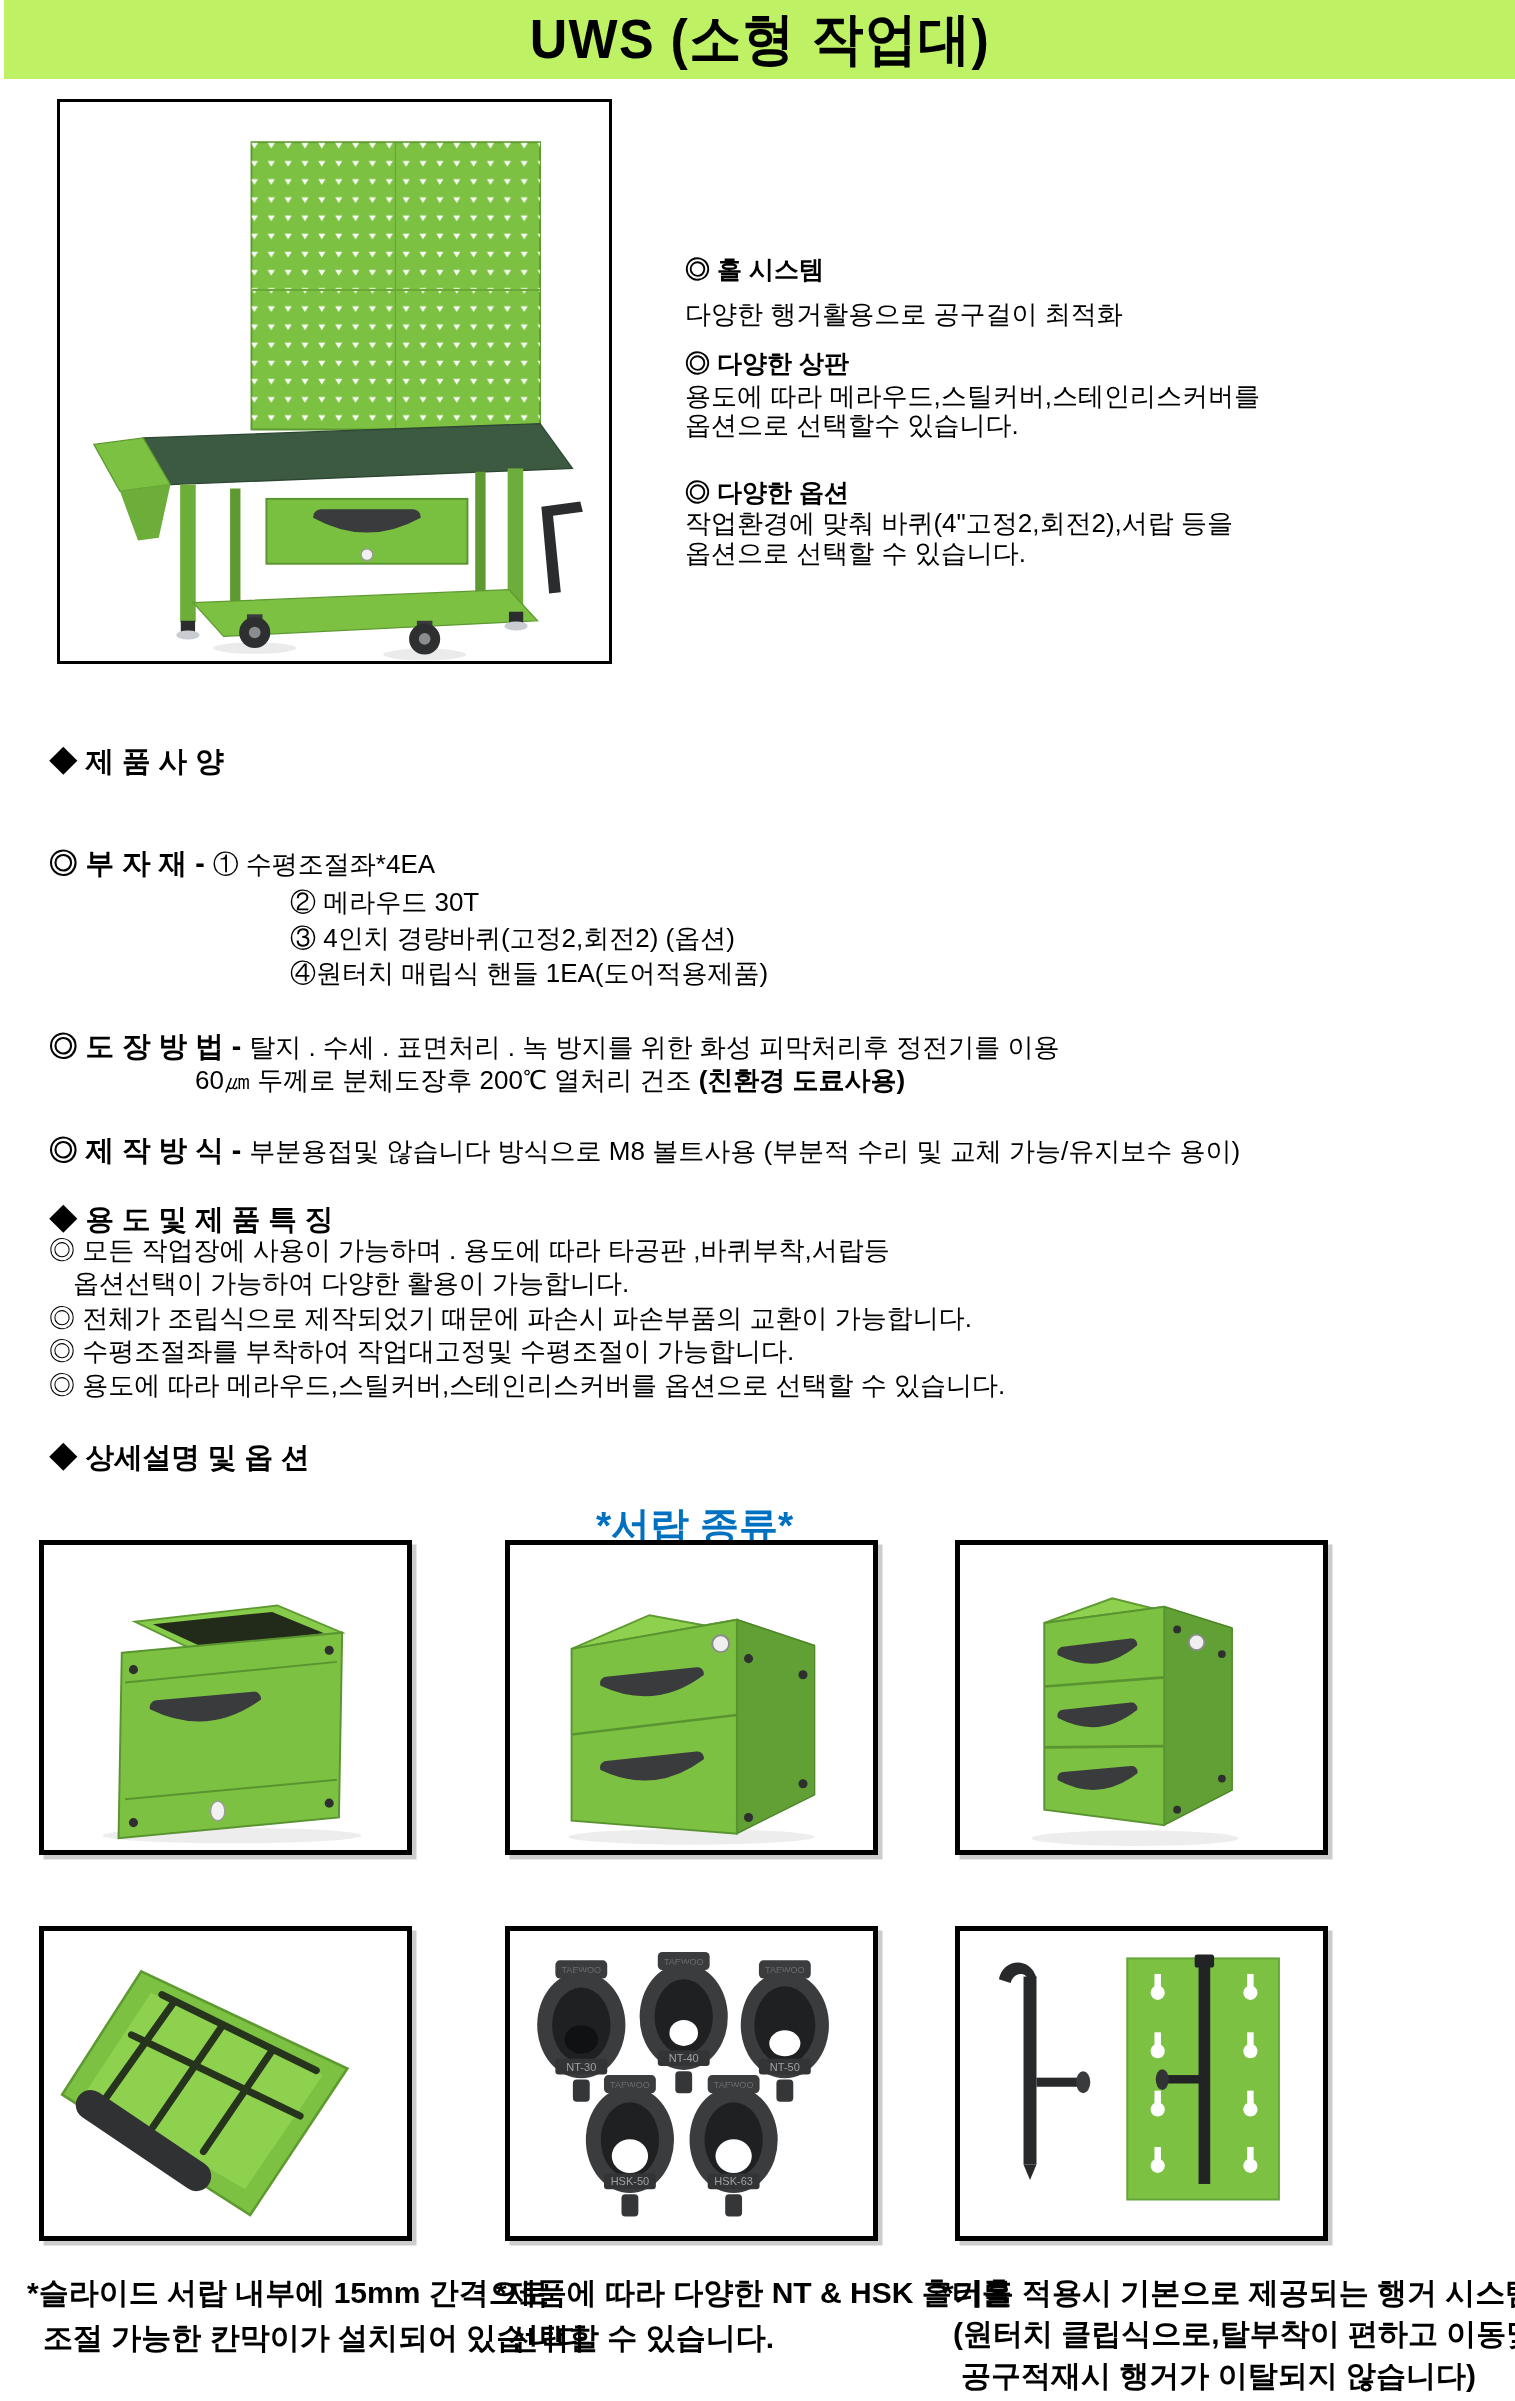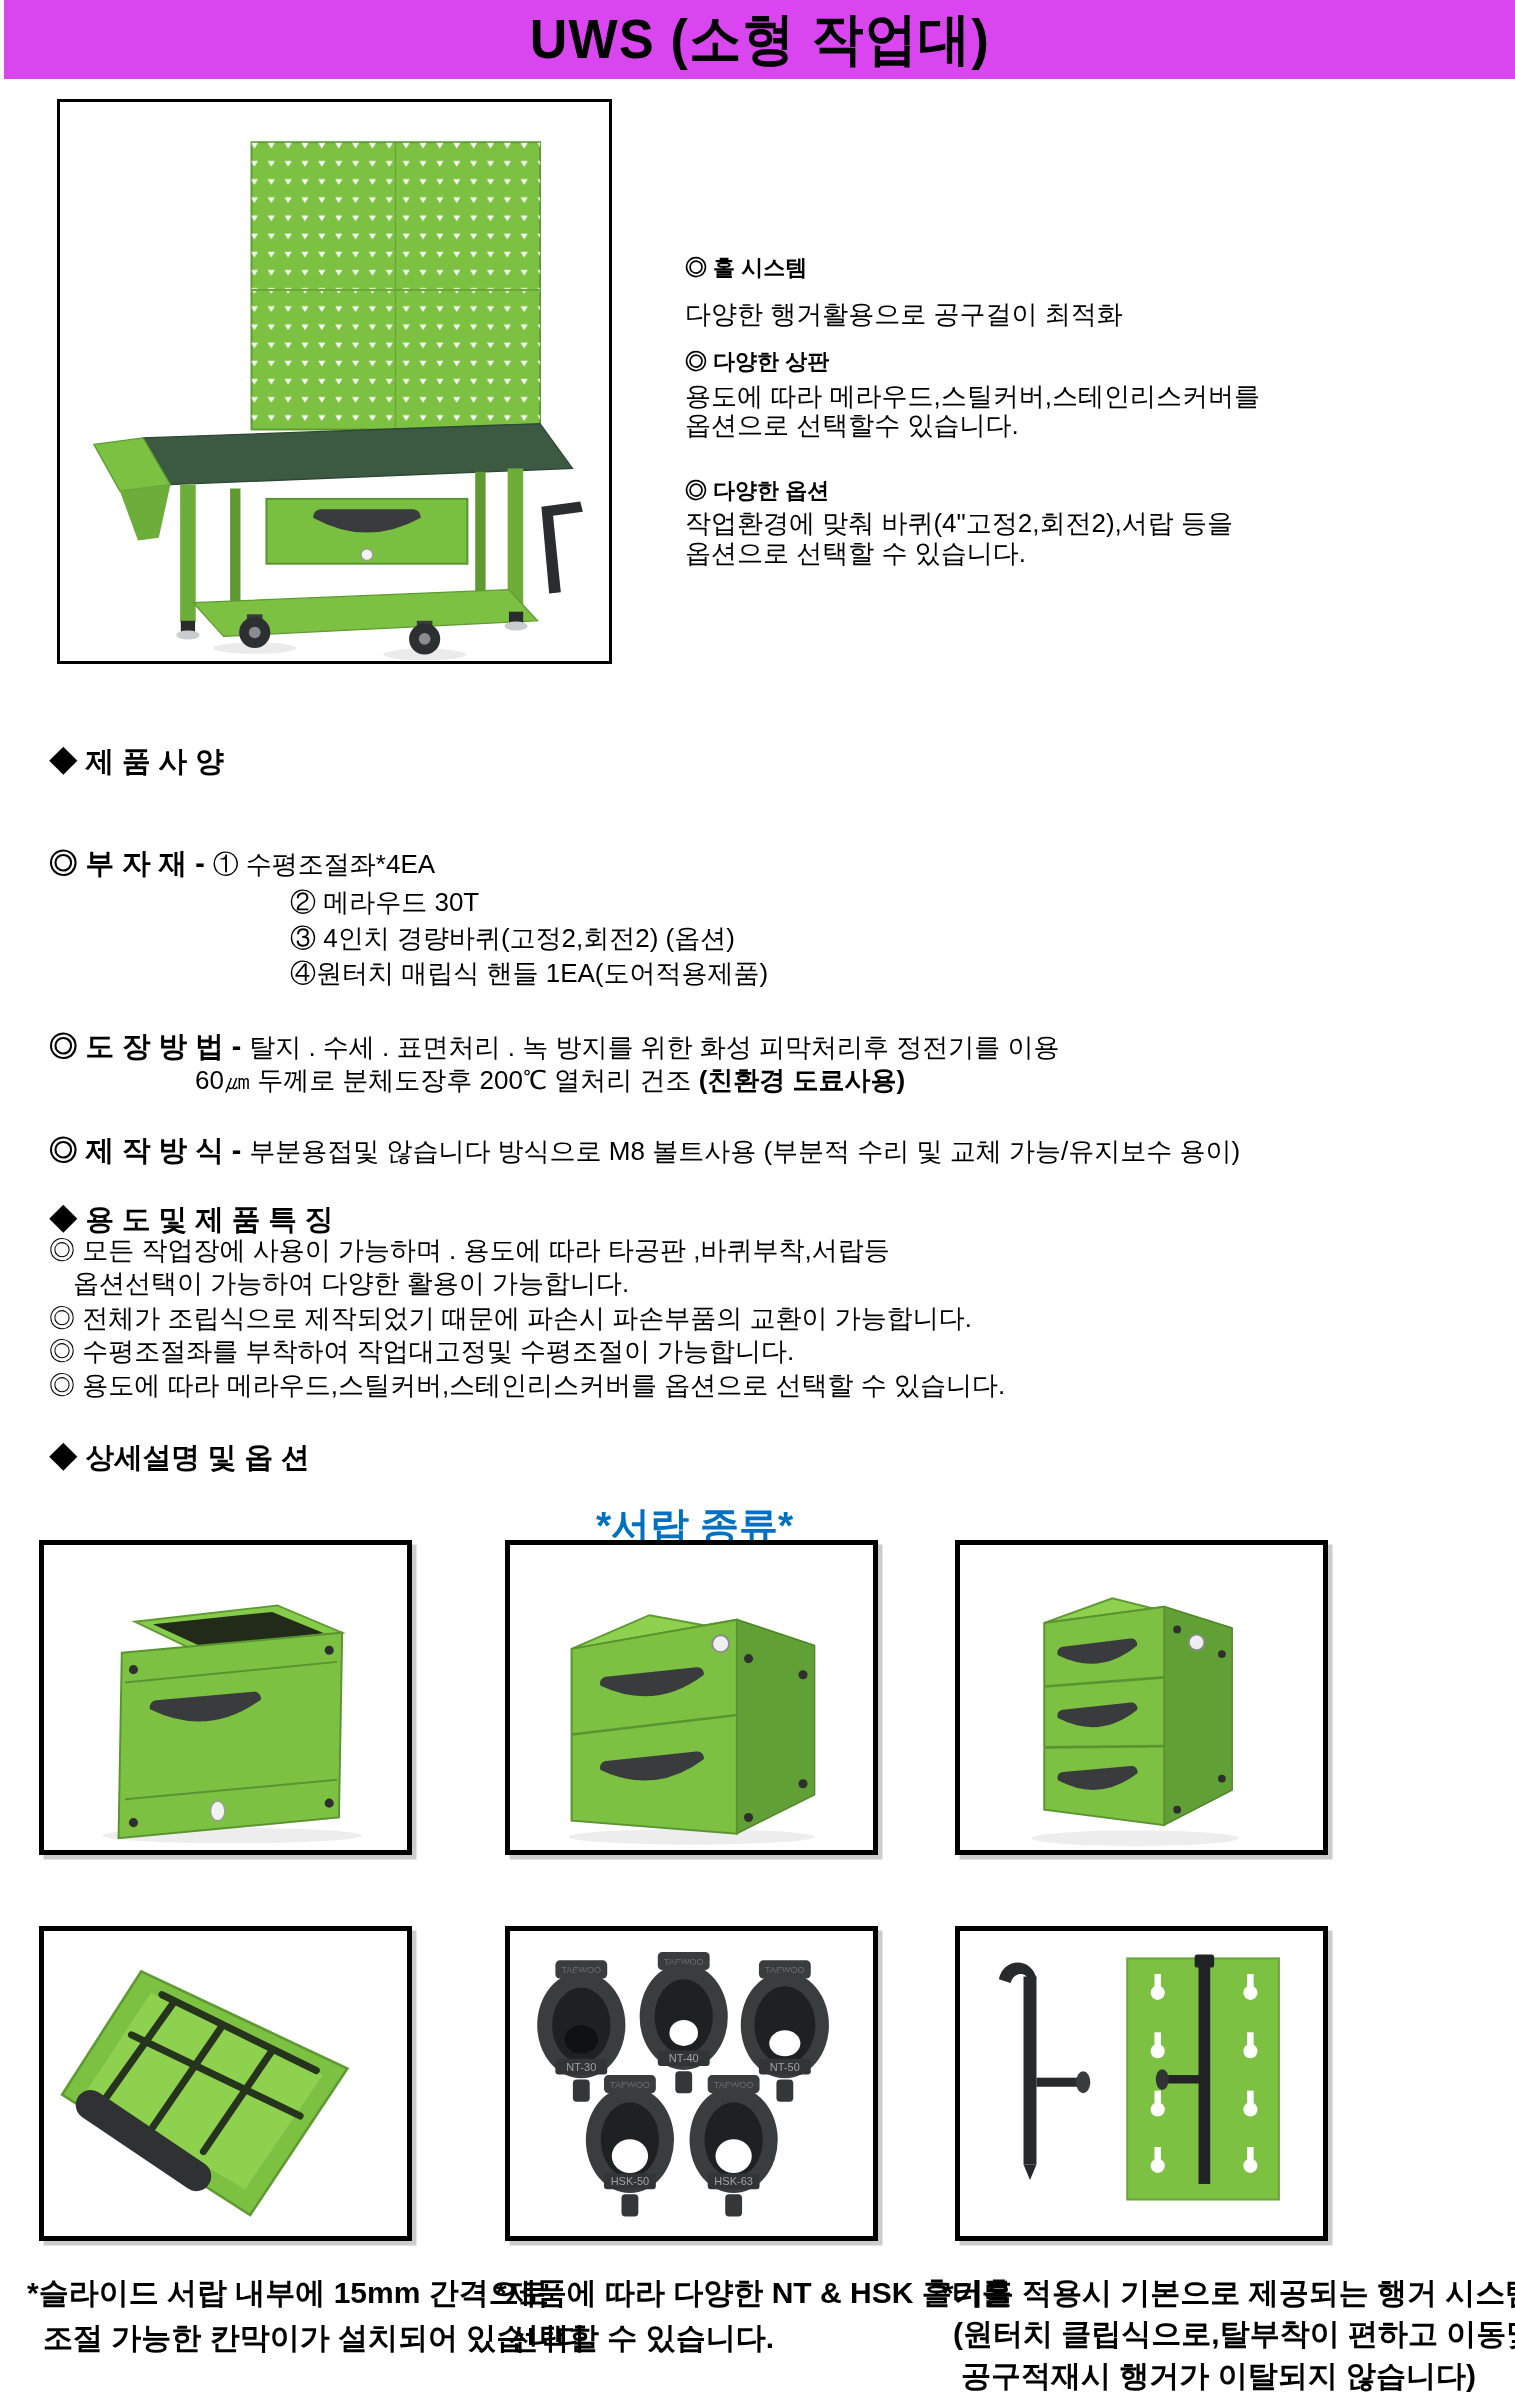--- a/index.html
+++ b/index.html
@@ -17,32 +17,32 @@
   }
   .figbox{
     position:absolute; background:#fff; border:5.8px solid #000;
     box-shadow:4.5px 4.5px 0 rgba(110,110,110,0.35);
   }
   .figbox.main{ border-width:3.9px; box-shadow:none; }
   .figbox svg{ display:block; width:100%; height:100%; }
   .line{ position:absolute; font-size:26px; white-space:nowrap; line-height:1.1; }
   .line .b{ font-weight:bold; font-size:28.6px; }
   .h{ font-weight:bold; font-size:28.6px; }
-  .fh{ font-weight:bold; font-size:22px; }
+  .fh{ font-weight:bold; font-size:25px; }
   .cap{ position:absolute; font-size:30px; font-weight:bold; white-space:nowrap; }
   .subtitle{
     position:absolute; font-size:39px; font-weight:bold; text-align:center;
   }
 </style>
 </head>
 <body>
 
 <div class="page">
 
-  <div class="banner" style="background:#d946ef;">
+  <div class="banner" style="background:#bef264;">
     <h1>UWS (소형 작업대)</h1>
   </div>
 
   <div class="figbox main" style="left:57px; top:99px; width:549px; height:559px;">
     <svg viewBox="0 0 846 862">
       <defs>
         <pattern id="peg" width="26" height="28" patternUnits="userSpaceOnUse">
           <polygon points="8,7 19,7 13.5,16" fill="#ffffff" opacity="0.95"></polygon>
         </pattern>
       </defs>

